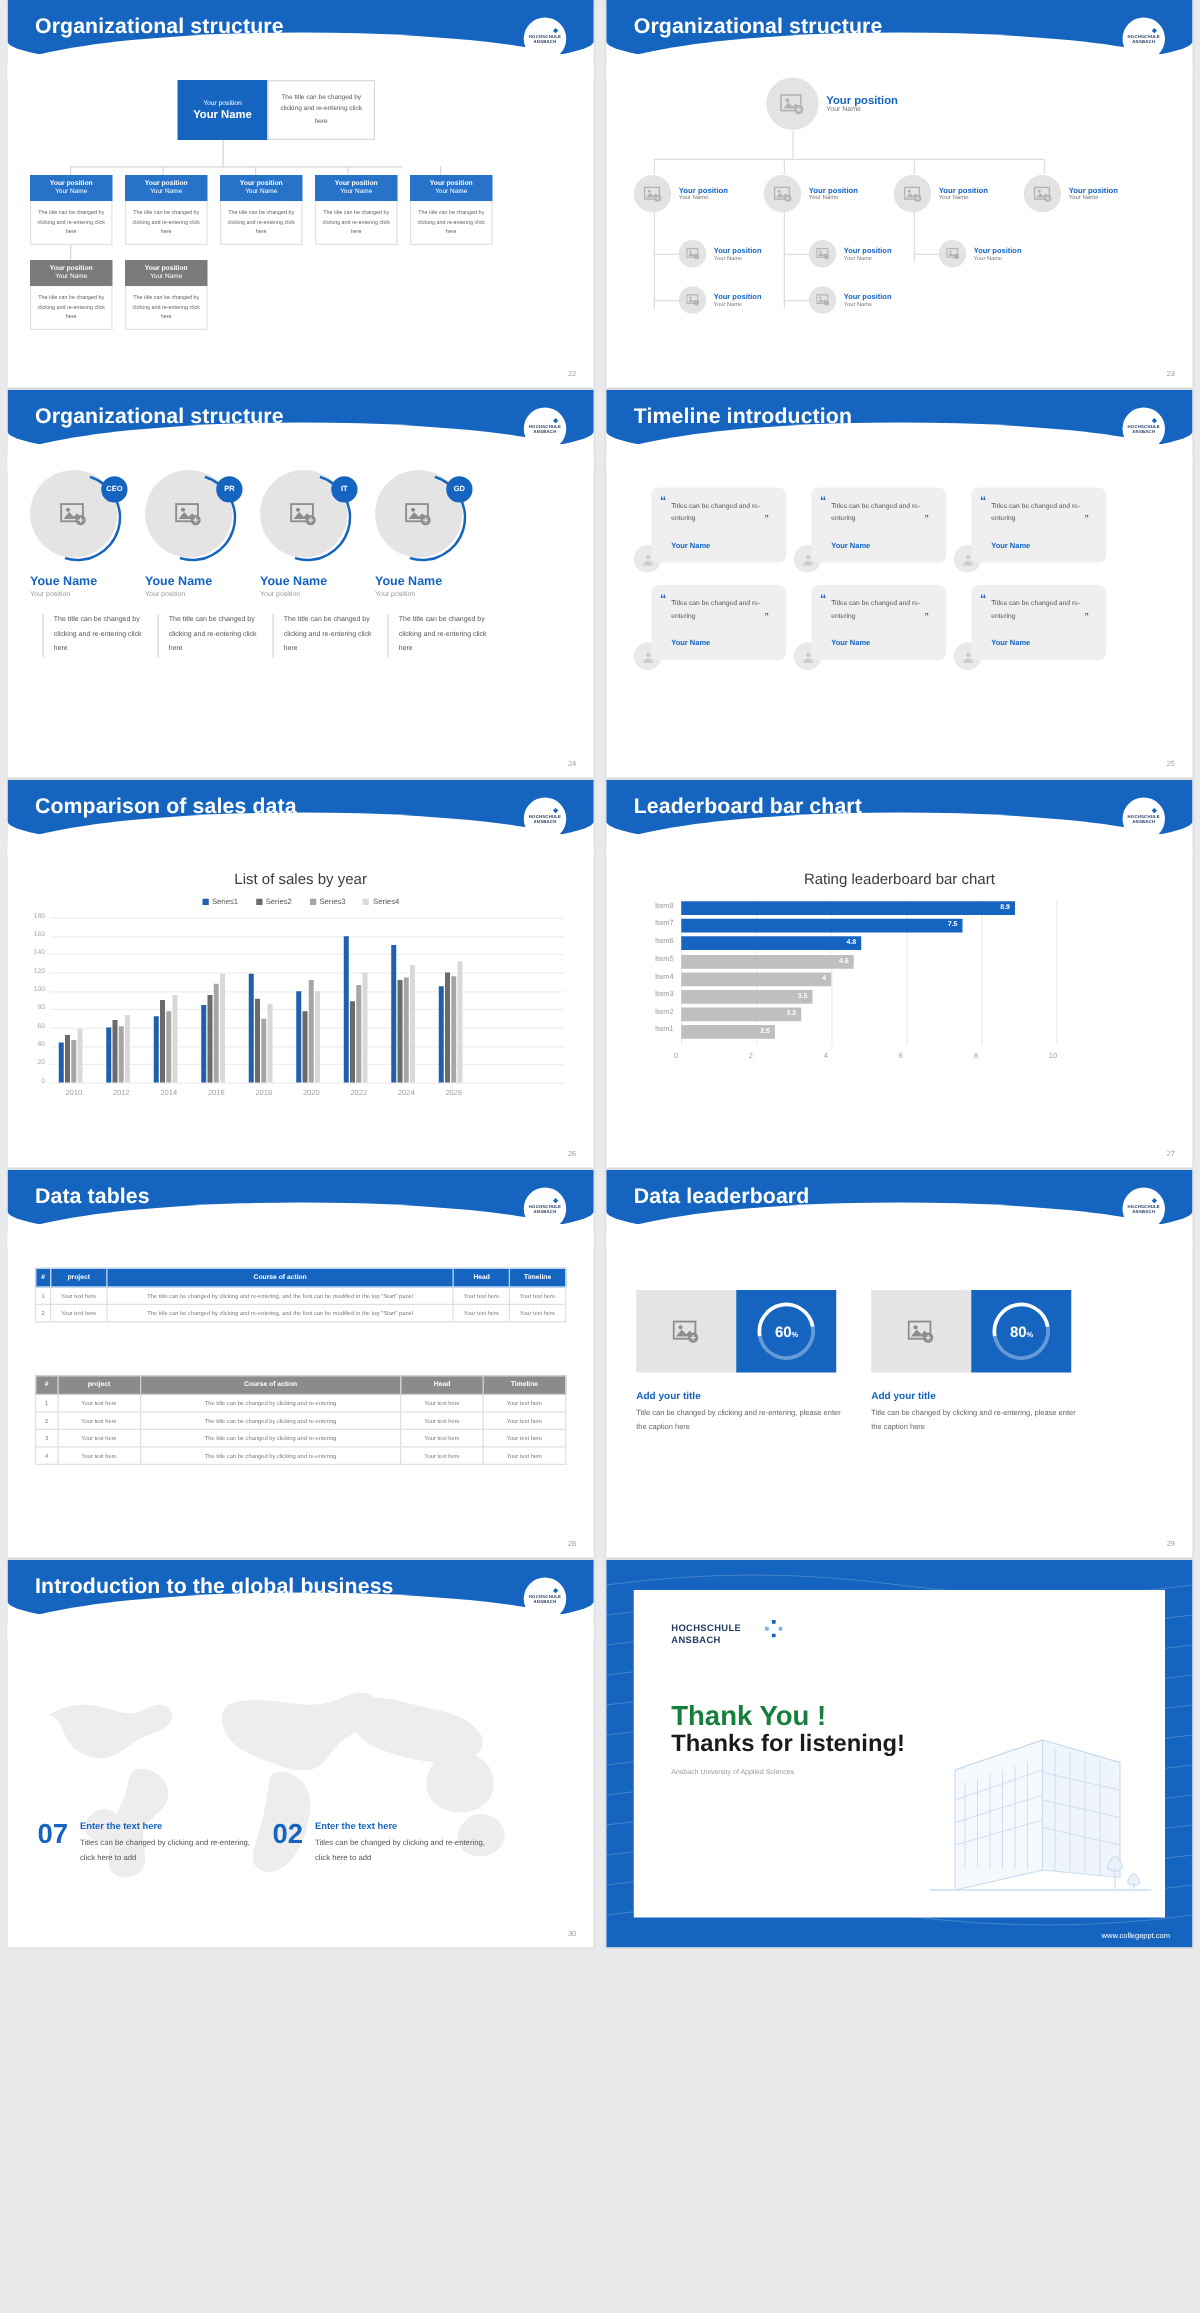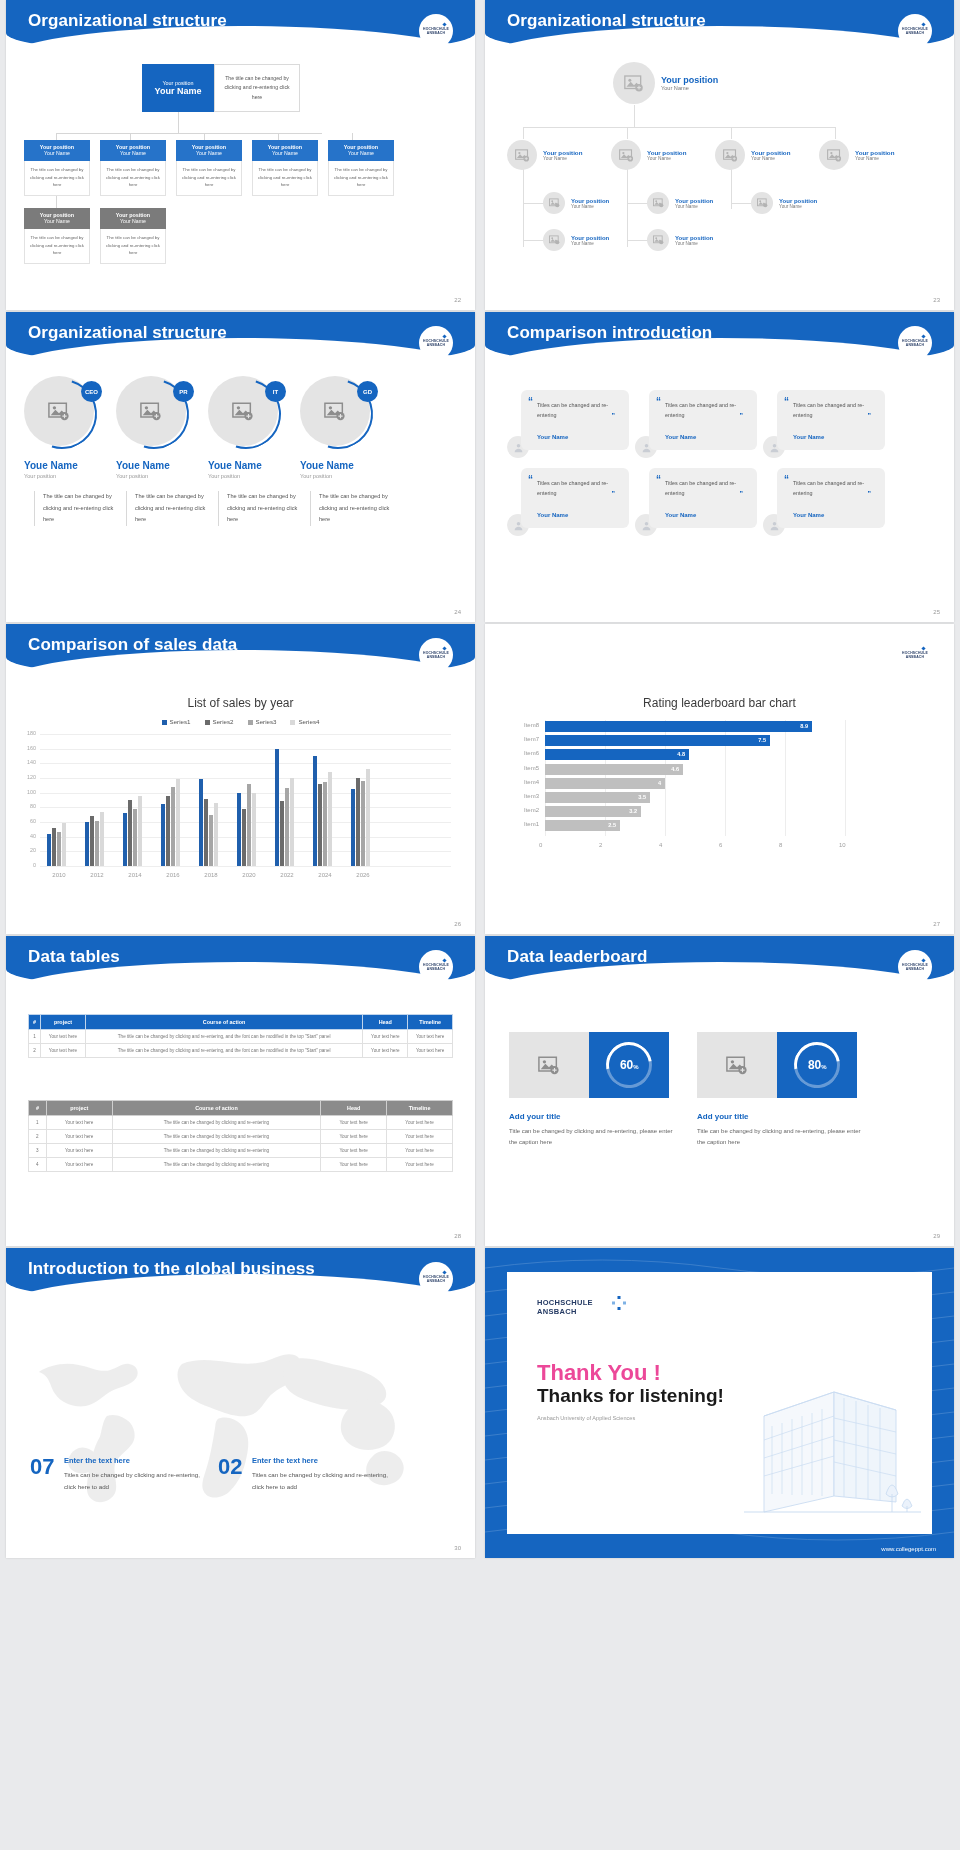--- a/index.html
+++ b/index.html
@@ -180,21 +180,21 @@
   .gb-h { color:#1565C0; font-size:7.5px; font-weight:bold; position:absolute;}
   .gb-p { color:#555; font-size:6.2px; line-height:1.95; position:absolute; width:140px;}
   .map { position:absolute; left:0; top:72px; width:100%; height:190px; opacity:.5;}
 
   
   .ty-wrap { position:absolute; inset:0; background:#1565C0; }
   .ty-inner { position:absolute; left:22px; top:24px; right:22px; bottom:24px; background:#fff; overflow:hidden;}
   .ty-logo { position:absolute; left:30px; top:26px; }
   .ty-logo .t1 { font-size:7.5px; font-weight:bold; color:#243a63; letter-spacing:.3px;}
   .ty-logo .t2 { font-size:7.5px; font-weight:bold; color:#243a63; letter-spacing:.3px;}
-  .ty-h1 { position:absolute; left:30px; top:88px; font-size:22px; font-weight:bold; color:#ec4899;}
+  .ty-h1 { position:absolute; left:30px; top:88px; font-size:22px; font-weight:bold; color:#15803d;}
   .ty-h2 { position:absolute; left:30px; top:113px; font-size:19px; font-weight:bold; color:#1a1a1a;}
   .ty-sub { position:absolute; left:30px; top:143px; font-size:5.6px; color:#9a9a9a;}
   .ty-url { position:absolute; right:18px; bottom:6px; font-size:6px; color:#fff; }
   .bldg { position:absolute; right:6px; bottom:10px; opacity:.55;}
 </style>
 </head>
 <body>
 
 <div class="sheet">
 <div class="grid">
@@ -544,21 +544,21 @@
     <div class="ps">Your position</div>
     <div class="ds">The title can be changed by clicking and re-entering click here</div>
   </div>
   <div class="pgnum">24</div>
 </div>
 
 <div class="slide s25">
   <div class="banner">
     <div class="bg"></div>
           <div class="curve"></div>
-    <h2>Comparison introduction</h2>
+    <h2>Timeline introduction</h2>
   </div>
   <div class="logo">
     <div class="l1">HOCHSCHULE</div>
     <div class="l2">ANSBACH</div>
           <div class="dot"></div>
   </div>
 
   <div class="qav" style="left:22px;top:124px;">
           <svg width="11" height="11" viewBox="0 0 16 16">
             <circle cx="8" cy="5.4" r="2.6" fill="#c9cdd4"></circle>
@@ -739,20 +739,25 @@
             <div class="bar" style="height: 88px; background: rgb(107, 107, 107);"></div>
             <div class="bar" style="height: 85.0667px; background: rgb(166, 166, 166);"></div>
             <div class="bar" style="height: 96.8px; background: rgb(217, 217, 217);"></div>
           </div>
           <div class="xtick" style="left: 303px; top: 138px;">2026</div>
         </div>
   <div class="pgnum">26</div>
 </div>
 
 <div class="slide s27">
+  <div class="banner">
+    <div class="bg"></div>
+          <div class="curve"></div>
+    <h2>Leaderboard bar chart</h2>
+  </div>
   <div class="logo">
     <div class="l1">HOCHSCHULE</div>
     <div class="l2">ANSBACH</div>
           <div class="dot"></div>
   </div>
   <div class="ch-title">Rating leaderboard bar chart</div>
   <div id="plot27" style="position:absolute;left:24px;top:96px;right:16px;height:160px;">
           <div style="position: absolute; left: 36px; top: 0px; width: 1px; height: 116px; background: rgb(237, 237, 237);"></div>
           <div class="lb-ax" style="left: 30px; top: 122px;">0</div>
           <div style="position: absolute; left: 96px; top: 0px; width: 1px; height: 116px; background: rgb(237, 237, 237);"></div>

